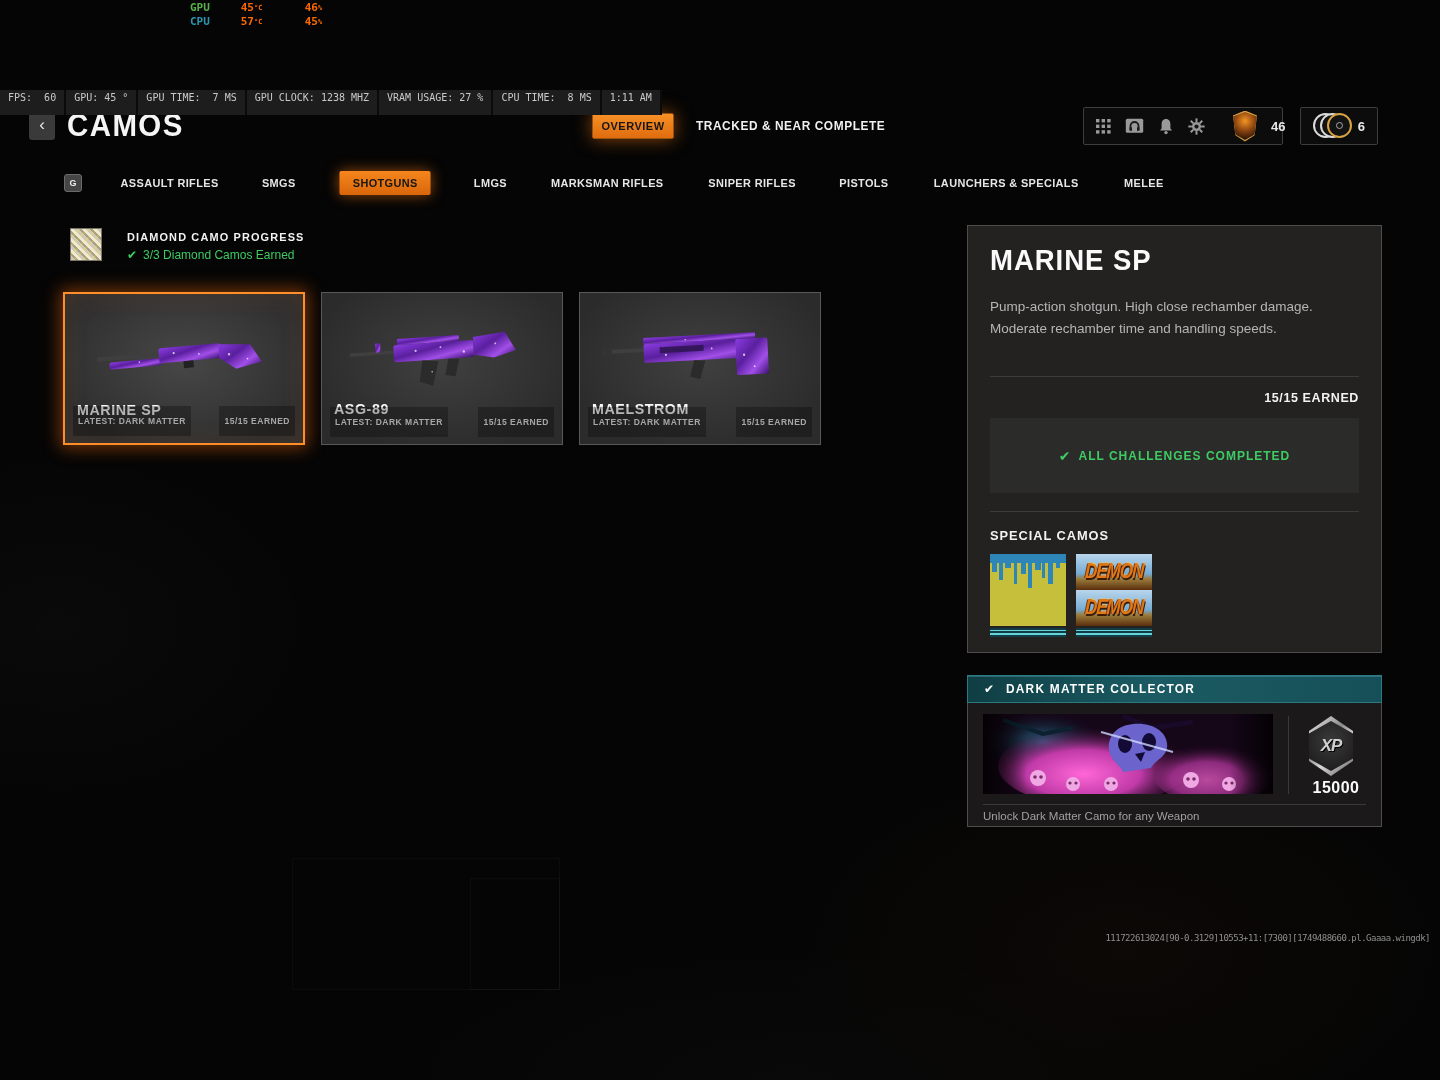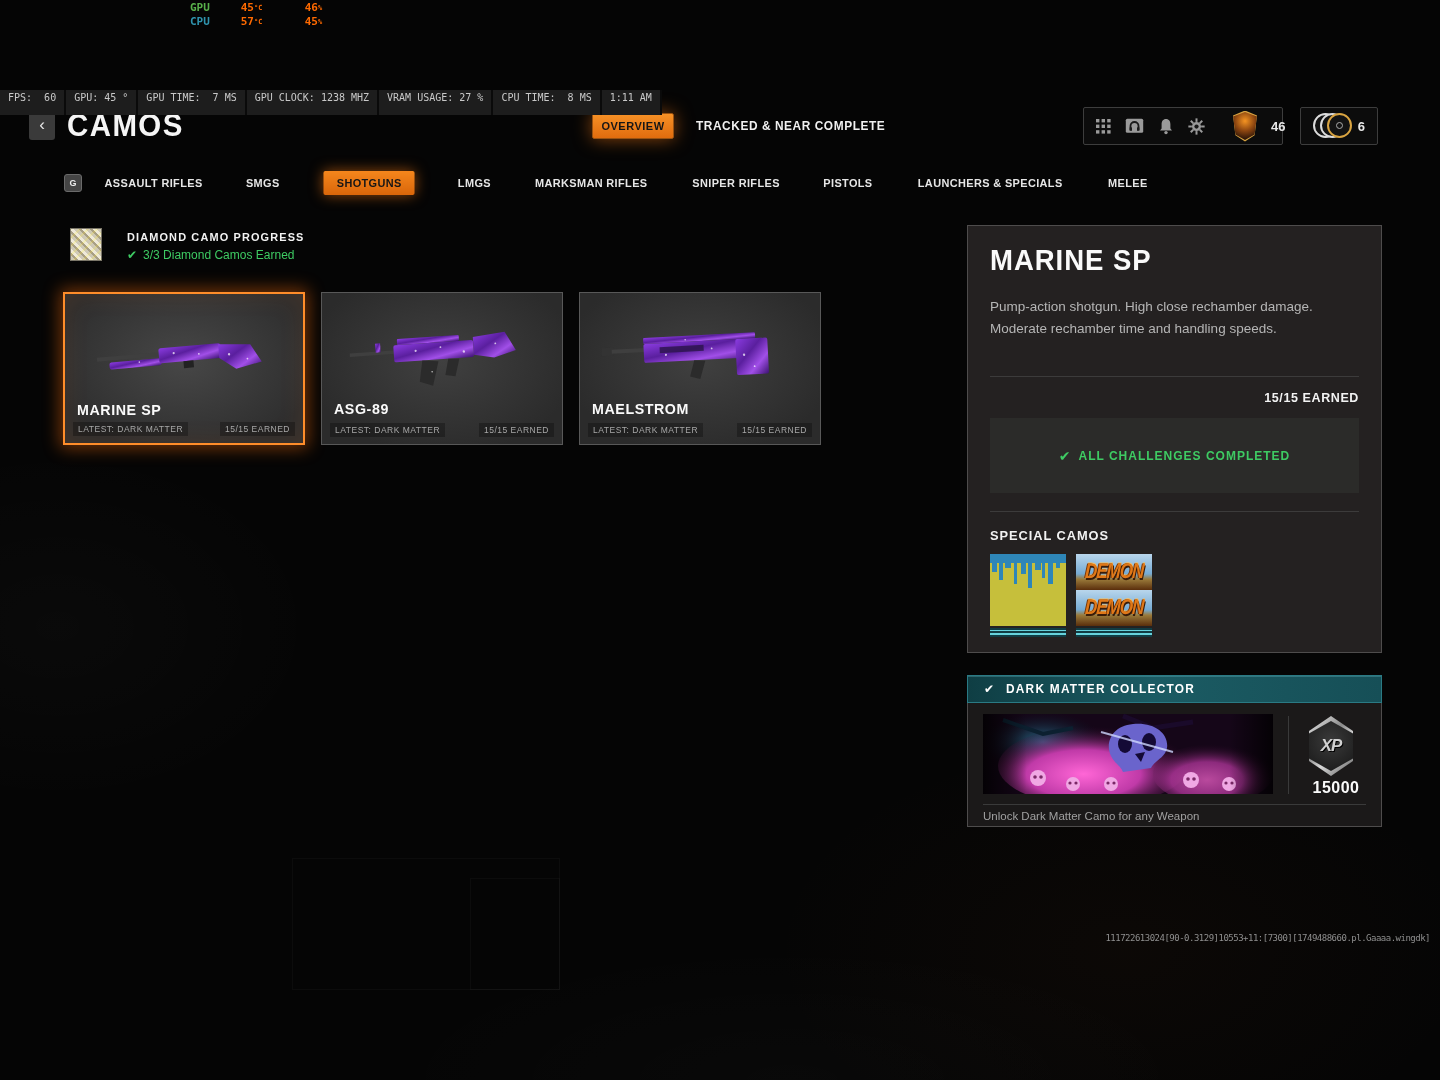--- a/index.html
+++ b/index.html
@@ -67,21 +67,21 @@
   .coin { position:absolute; top:1px; width:25px; height:25px; border-radius:50%;
           border:2px solid #dcdcdc; background:#131313; }
   .coin.c1 { left:0; } .coin.c2 { left:7px; } .coin.c3 { left:14px; border-color:#d9a441; }
   .coin-dot { position:absolute; left:7px; top:7px; width:7px; height:7px; border-radius:50%;
               border:1px solid #aaa; }
 
   
   .key-hint { position:absolute; left:64px; top:174px; width:18px; height:18px;
               background:#454545; border:1px solid #6a6a6a; border-radius:3px; color:#ececec;
               font-size:9px; font-weight:bold; display:flex; align-items:center; justify-content:center; }
-  .tabs { position:absolute; left:102px; top:169px; height:28px; display:flex;
+  .tabs { position:absolute; left:118px; top:169px; height:28px; display:flex;
           align-items:center; gap:40px; }
   .tab { color:#e6e6e6; font-size:11.5px; font-weight:bold; letter-spacing:0.4px;
          white-space:nowrap; transform:scaleX(0.95); cursor:pointer; }
   .tab.active { background:linear-gradient(#f5861c,#d9660a); color:#161616;
                 padding:6px 14px; border-radius:2px;
                 box-shadow:0 0 14px rgba(245,120,18,0.6); }
 
   
   .diamond-thumb { position:absolute; left:70px; top:228px; width:32px; height:33px;
     border:1px solid #7a7668;
@@ -98,22 +98,22 @@
           background:radial-gradient(ellipse at 50% 45%, #404040 0%, #2b2b2b 80%);
           border:1px solid #585858; cursor:pointer; }
   .card.selected { border:2px solid #ff8d2a;
           background:radial-gradient(ellipse at 50% 45%, #474747 0%, #2e2e2e 80%);
           box-shadow:0 0 16px 3px rgba(255,110,10,0.45), inset 0 0 26px rgba(255,110,10,0.10); }
   .card .gun { position:absolute; left:14px; top:16px; width:214px; height:92px; }
   .card-name { position:absolute; left:12px; top:107px; color:#fafafa; font-size:15px;
                font-weight:bold; letter-spacing:0.6px; transform:scaleX(0.95); transform-origin:left; }
   .card-meta { position:absolute; left:8px; right:8px; bottom:7px; display:flex;
                justify-content:space-between; }
-  .chip { background:rgba(0,0,0,0.28); color:#a8a8a8; font-size:8.5px; font-weight:normal;
-          letter-spacing:0.5px; padding:2px 5px; }
+  .chip { background:rgba(0,0,0,0.28); color:#a8a8a8; font-size:8.5px; font-weight:bold;
+          letter-spacing:0.5px; padding:10px 5px; }
 
   
   .panel { position:absolute; left:967px; top:225px; width:415px; height:428px;
            background:#242121; border:1px solid #4e4c4c; }
   .panel-title { position:absolute; left:22px; top:18px; color:#fafafa; font-size:29px;
                  font-weight:bold; letter-spacing:1px; transform:scaleX(0.95); transform-origin:left; }
   .panel-desc { position:absolute; left:22px; right:22px; color:#b5b5b5; font-size:13.5px; }
   .desc1 { top:73px; } .desc2 { top:95px; }
   .hdiv { position:absolute; left:22px; right:22px; height:1px; background:#4a4a4a; opacity:0.65; }
   .earned-line { position:absolute; right:22px; top:165px; color:#f2f2f2; font-size:12.5px;

